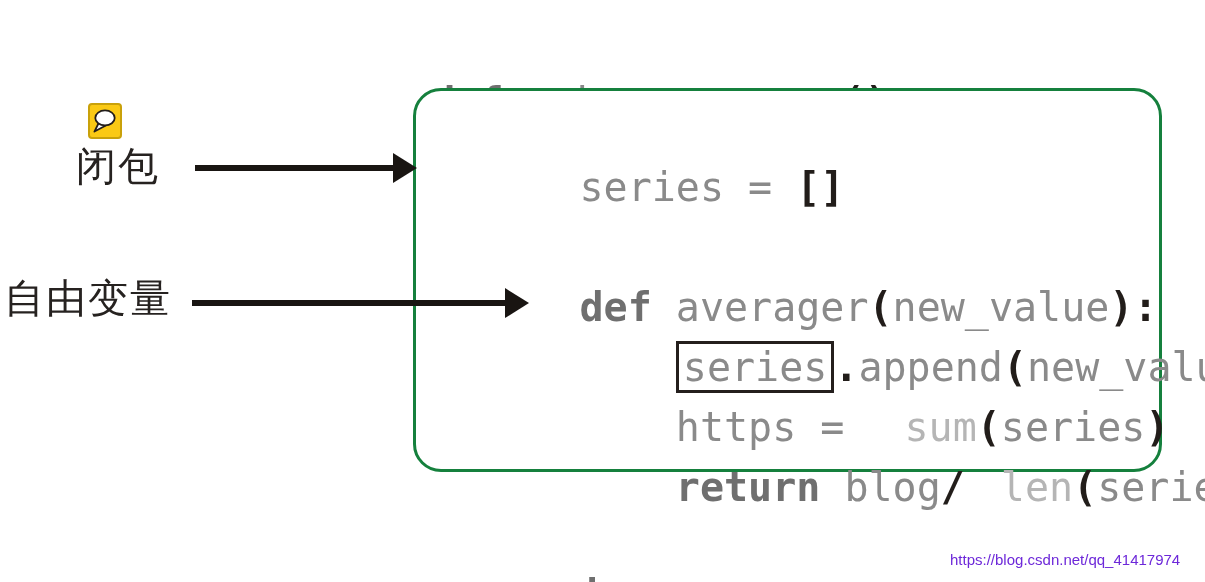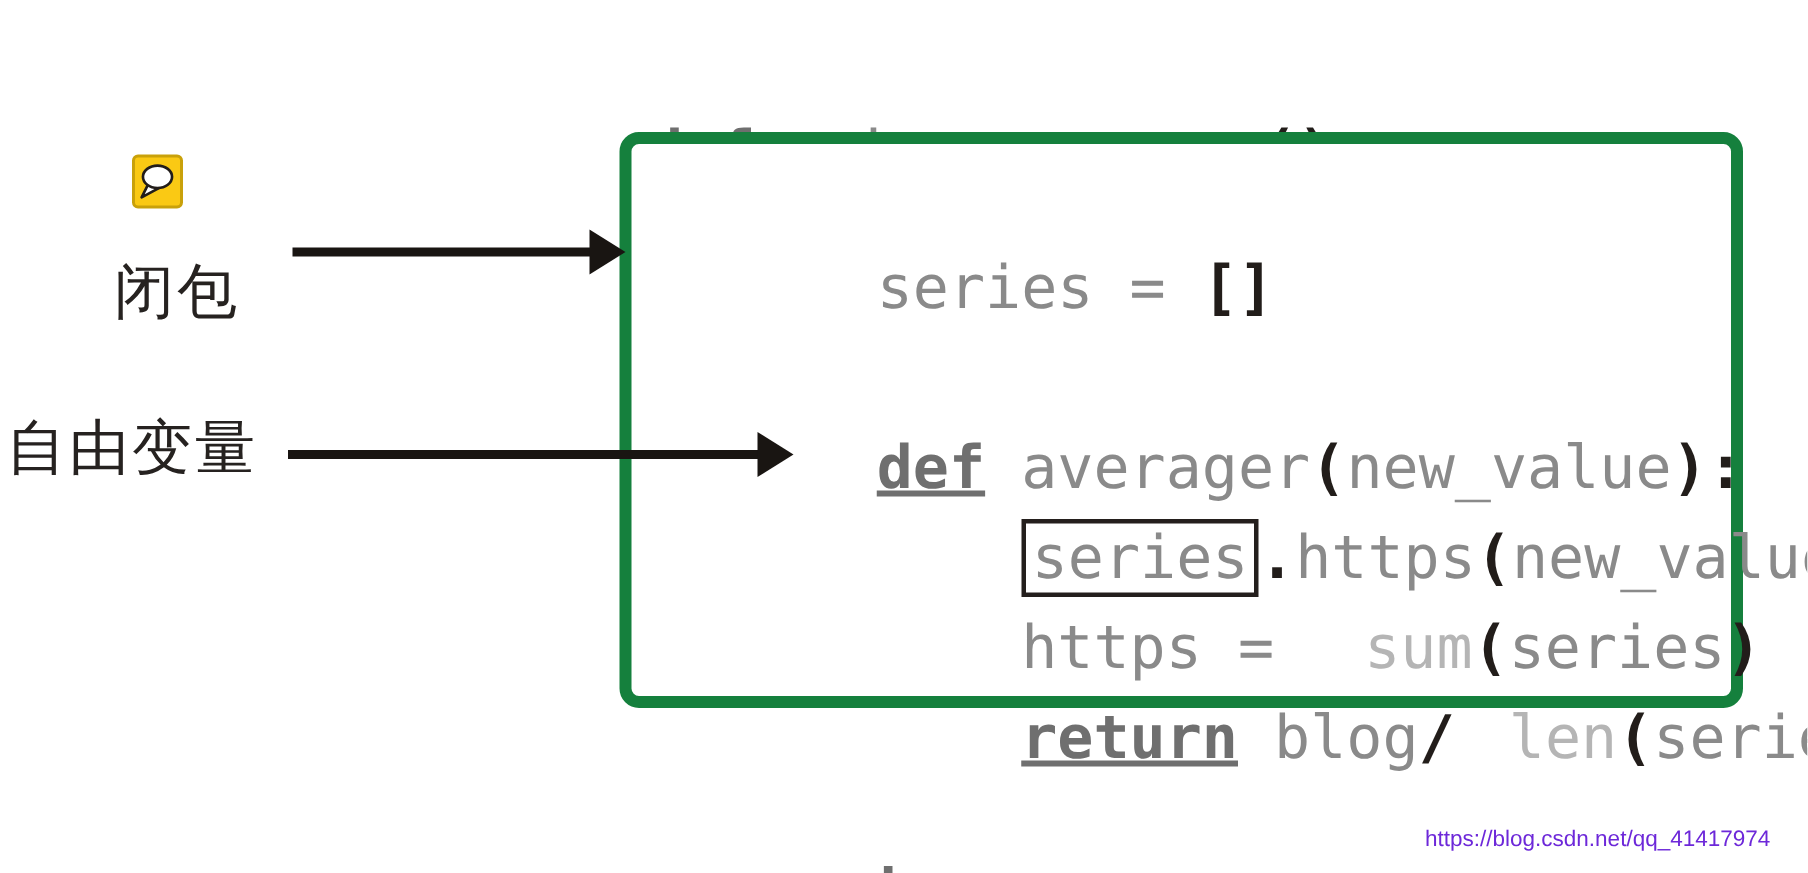--- a/index.html
+++ b/index.html
@@ -4,45 +4,45 @@
 <style>
   html,body { margin:0; padding:0; background:#ffffff; }
   .stage {
     position:relative; width:1205px; height:582px;
     background:#ffffff; overflow:hidden;
     font-family:"DejaVu Sans Mono", monospace;
   }
 
   
   .code { font-family:"DejaVu Sans Mono", monospace; font-size:40px; white-space:pre; }
-  .tok-kw      { color:#6f6f6f; font-weight:bold;text-decoration:underline; }
+  .tok-kw      { color:#6f6f6f; font-weight:bold; }
   .tok-id      { color:#8a8a8a; }
   .tok-punc    { color:#221d1a; font-weight:bold; }
   .tok-builtin { color:#b5b5b5;margin-left:36px; }
 
   .top-line    { position:absolute; left:335px; top:24px; line-height:52px; }
   .bottom-line { position:absolute; left:437px; top:514px; line-height:52px; }
 
   
   .code-box {
     position:absolute; left:413px; top:88px; width:749px; height:384px;
-    box-sizing:border-box; border:8px solid #15803d; border-radius:13px;
+    box-sizing:border-box; border:3px solid #15803d; border-radius:28px;
     padding:6px 0 0 19px; background:#ffffff;
   }
   .code-line { height:60px; line-height:60px; white-space:pre; }
 
   .var-box { border:3px solid #241f1d; padding:0 4px; }
 
   
   .label-cn {
     position:absolute; color:#262220;
     font-family:"Liberation Serif","DejaVu Serif",serif;
     font-size:40px; line-height:48px; letter-spacing:2px; white-space:nowrap;
   }
-  .label-closure  { left:76px; top:143px;margin-top:28px; }
+  .label-closure  { left:76px; top:143px; }
   .label-freevar  { left:4px;  top:275px; }
 
   .note-icon {
     position:absolute; left:88px; top:103px; width:34px; height:36px;
     box-sizing:border-box; background:#fac914; border:2px solid #c9a10a;
     border-radius:4px;
   }
   .note-icon svg { display:block; width:100%; height:100%; }
 
   .arrow-shaft { position:absolute; height:6px; background:#191512; }
@@ -74,21 +74,21 @@
 
   <div class="code-box">
     <div class="code code-line">
       <span class="tok-id">series = </span><span class="tok-punc">[]</span>
     </div>
     <div class="code code-line"></div>
     <div class="code code-line">
       <span class="tok-kw">def</span><span class="tok-id"> averager</span><span class="tok-punc">(</span><span class="tok-id">new_value</span><span class="tok-punc">):</span>
     </div>
     <div class="code code-line">
-      <span class="tok-id">    </span><span class="tok-id var-box">series</span><span class="tok-punc">.</span><span class="tok-id">https</span><span class="tok-punc">(</span><span class="tok-id">new_value</span>
+      <span class="tok-id">    </span><span class="tok-id var-box">series</span><span class="tok-punc">.</span><span class="tok-id">append</span><span class="tok-punc">(</span><span class="tok-id">new_value</span>
     </div>
     <div class="code code-line">
       <span class="tok-id">    </span><span class="tok-id">https = </span><span class="tok-builtin">sum</span><span class="tok-punc">(</span><span class="tok-id">series</span><span class="tok-punc">)</span>
     </div>
     <div class="code code-line">
       <span class="tok-id">    </span><span class="tok-kw">return</span><span class="tok-id"> blog</span><span class="tok-punc">/</span><span class="tok-builtin">len</span><span class="tok-punc">(</span><span class="tok-id">series</span>
     </div>
   </div>
 
   <div class="code bottom-line">

